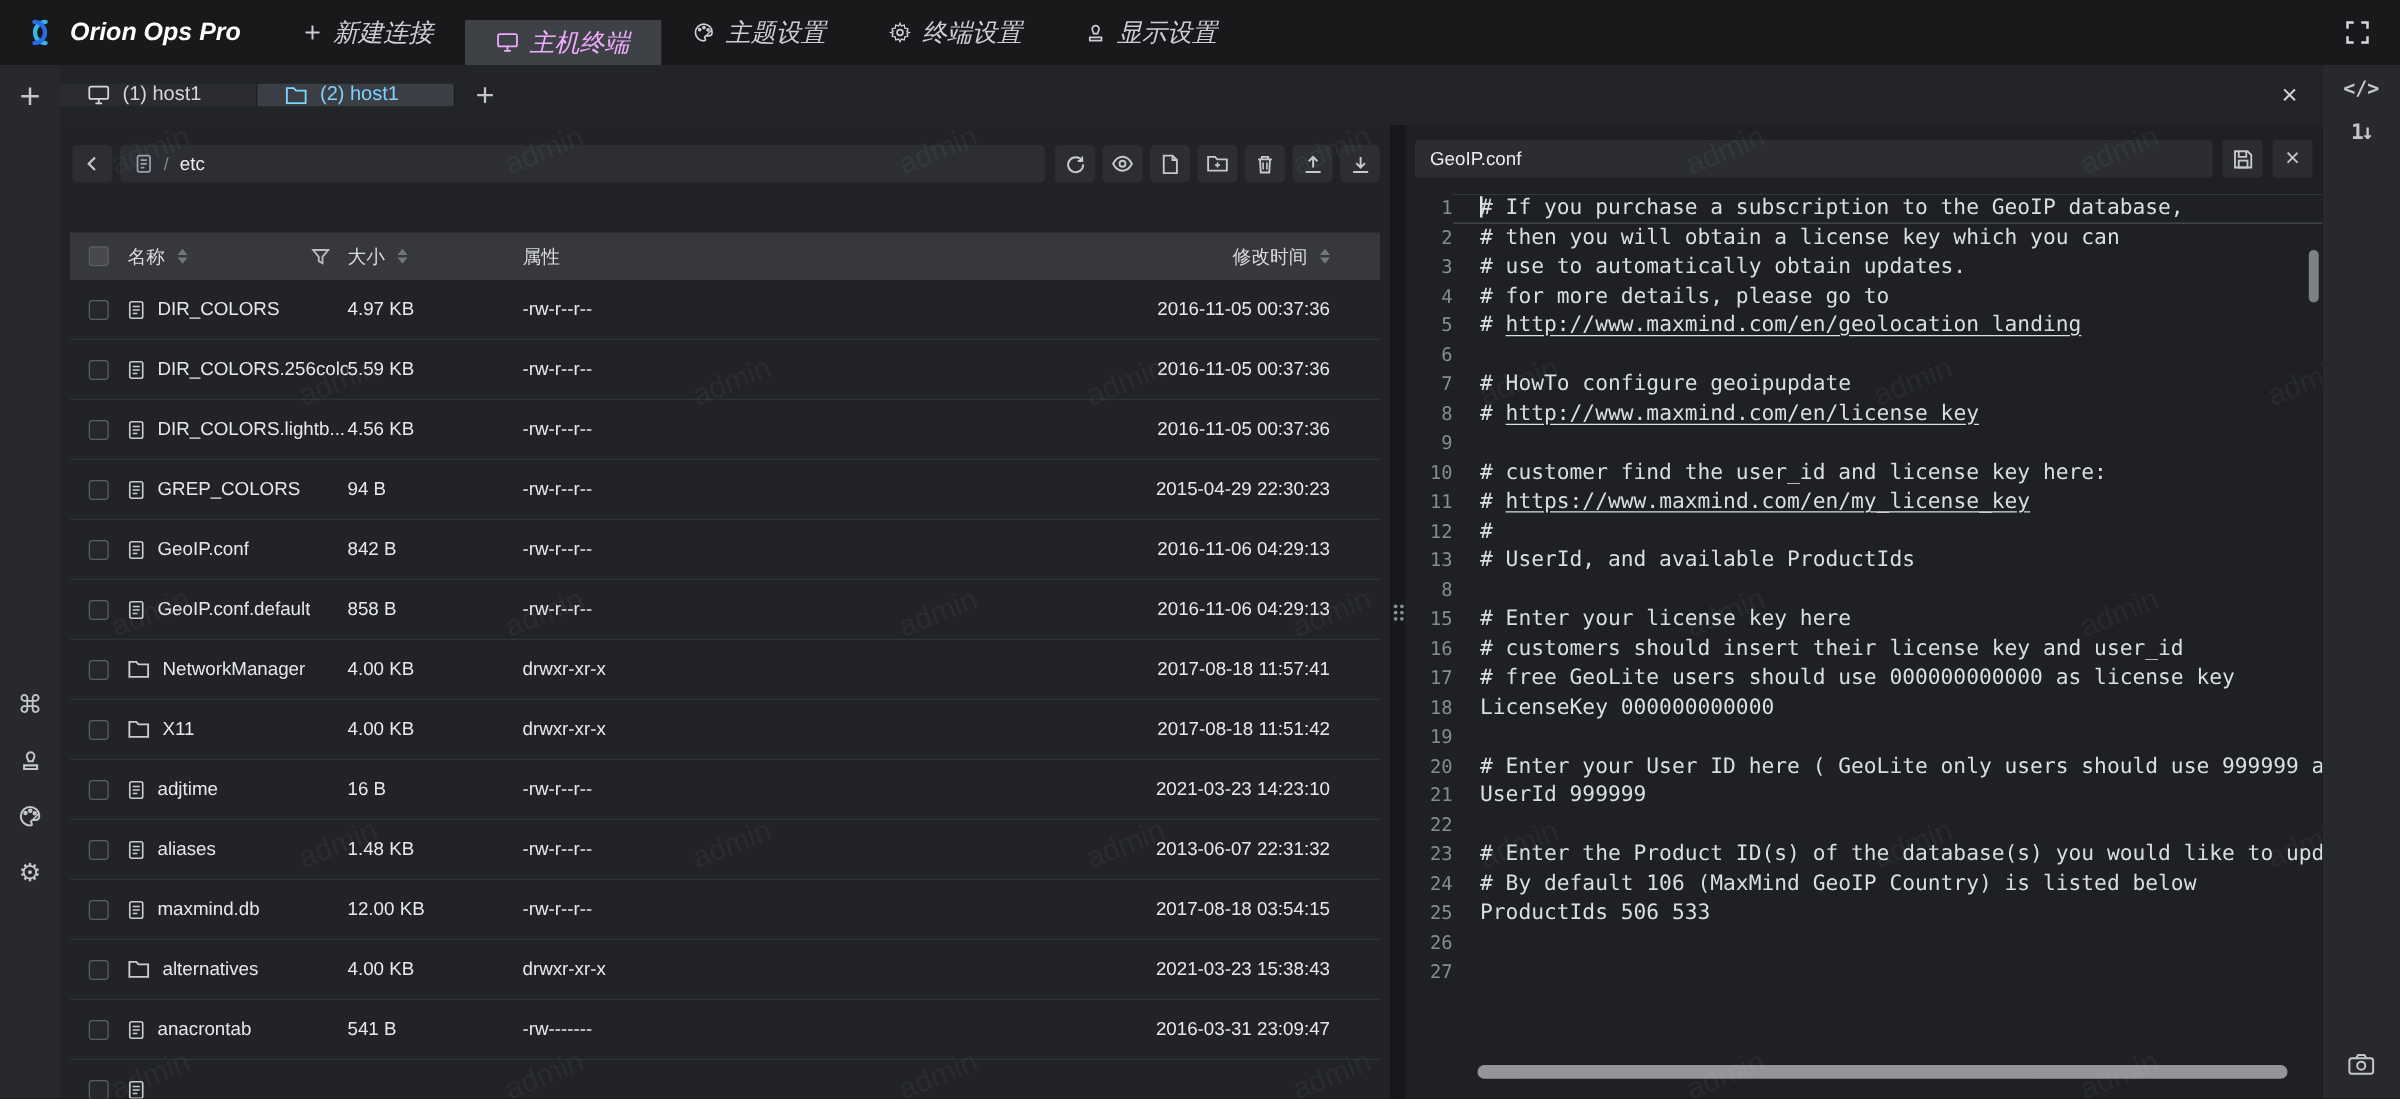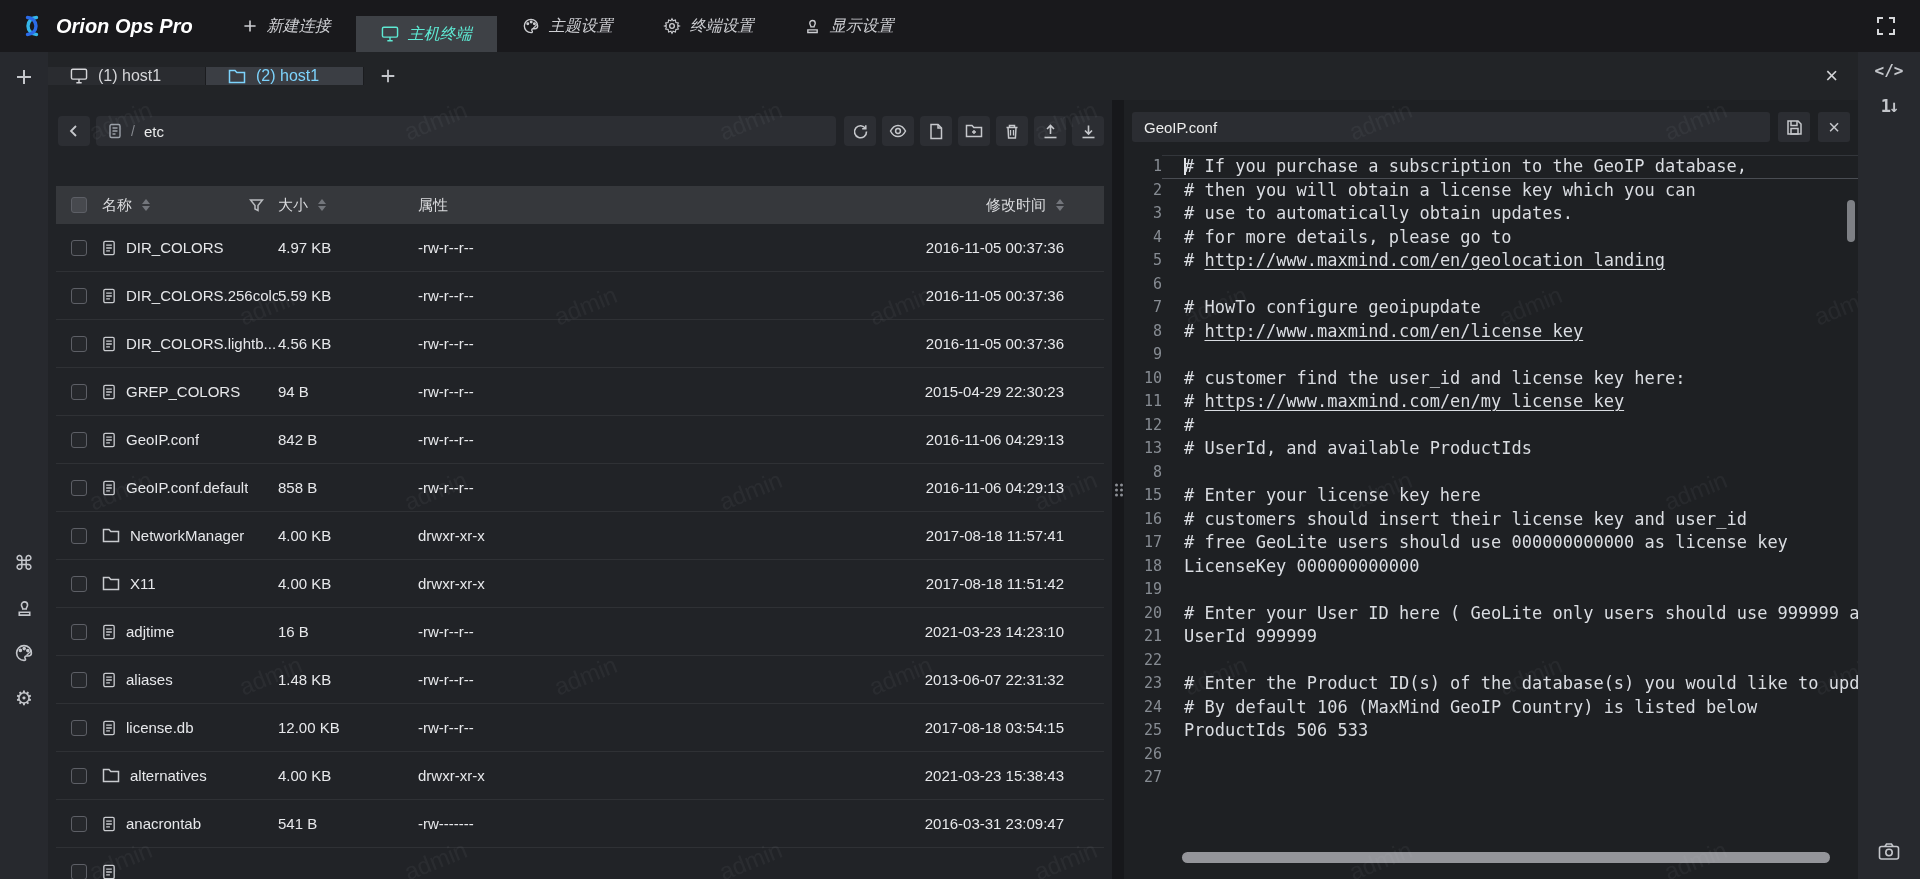--- a/index.html
+++ b/index.html
@@ -4,22 +4,22 @@
 <style>
   * { box-sizing: border-box; margin: 0; padding: 0; }
   html,body { width:1920px; height:879px; overflow:hidden; }
   body { background:#131417; font-family:"Liberation Sans", sans-serif; color:#e6e7ea; }
 
   
   .topbar { height:52px; background:#19191c; display:flex; align-items:stretch;font-style:italic; }
   .brand { display:flex; align-items:center; gap:10px; padding:0 24px 0 18px; }
   .brand-title { color:#ffffff; font-size:20px; font-weight:bold; white-space:nowrap; }
   .menu { display:flex; align-items:stretch; }
-  .menu-item { display:flex; align-items:center; gap:9px; padding:0 25px; color:#cdced2; font-size:16px; cursor:pointer; white-space:nowrap; }
-  .menu-item.active { background:#3e4146; color:#5eead4;margin-top:16px; }
+  .menu-item { display:flex; align-items:center; gap:9px; padding:0 25px; color:#cdced2; font-size:20px; cursor:pointer; white-space:nowrap; }
+  .menu-item.active { background:#3e4146; color:#f0abfc;margin-top:16px; }
   .menu-item .icn { display:flex; align-items:center; }
   .topbar-right { margin-left:auto; display:flex; align-items:center; padding-right:20px; }
   .fs-btn { width:28px; height:28px; display:flex; align-items:center; justify-content:center; color:#d6d7da; cursor:pointer; }
 
   
   .main { display:flex; height:827px; }
   .left-rail { width:48px; background:#27292e; display:flex; flex-direction:column; align-items:center; padding-top:9px; }
   .left-rail .spacer { flex:1; }
   .left-rail .bottom-pad { height:152px; }
   .rail-btn { width:32px; height:32px; display:flex; align-items:center; justify-content:center; color:#c4c6cb; margin-bottom:13px; cursor:pointer; font-size:20px; }
@@ -525,21 +525,21 @@
                 <span class="cell-check">
                   <span class="checkbox"></span>
                 </span>
                 <span class="cell-name">
                   <span class="icn" style="color: rgb(201, 203, 207);">
                     <svg width="14" height="16" viewBox="0 0 14 17" fill="none" stroke="currentColor" stroke-width="1.4">
                       <rect x="1.5" y="1.5" width="11" height="14" rx="1.5"></rect>
                       <path d="M4 5.5 H10 M4 8.5 H10 M4 11.5 H8"></path>
                     </svg>
                   </span>
-                  <span class="fname">license.db</span>
+                  <span class="fname">maxmind.db</span>
                 </span>
                 <span>12.00 KB</span>
                 <span>-rw-r--r--</span>
                 <span class="cell-date">2017-08-18 03:54:15</span>
               </div>
               <div class="trow">
                 <span class="cell-check">
                   <span class="checkbox"></span>
                 </span>
                 <span class="cell-name">

